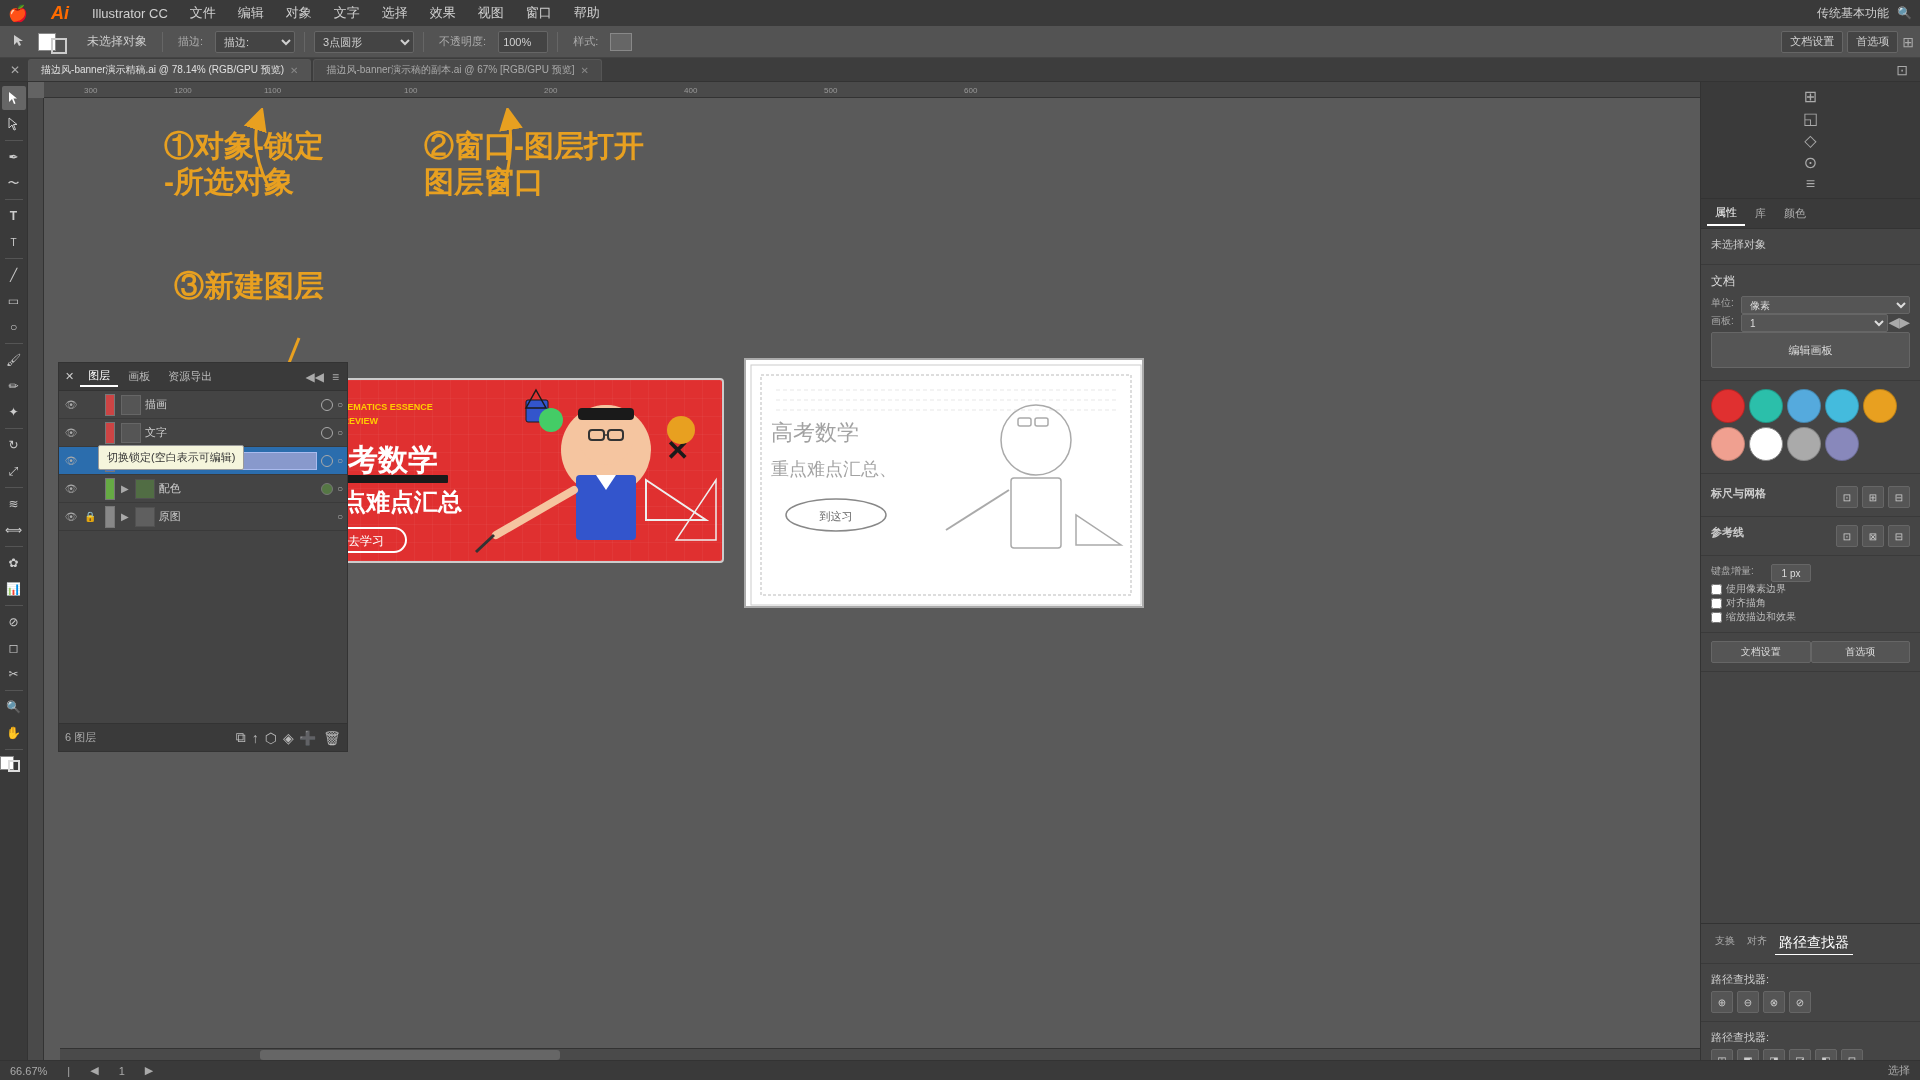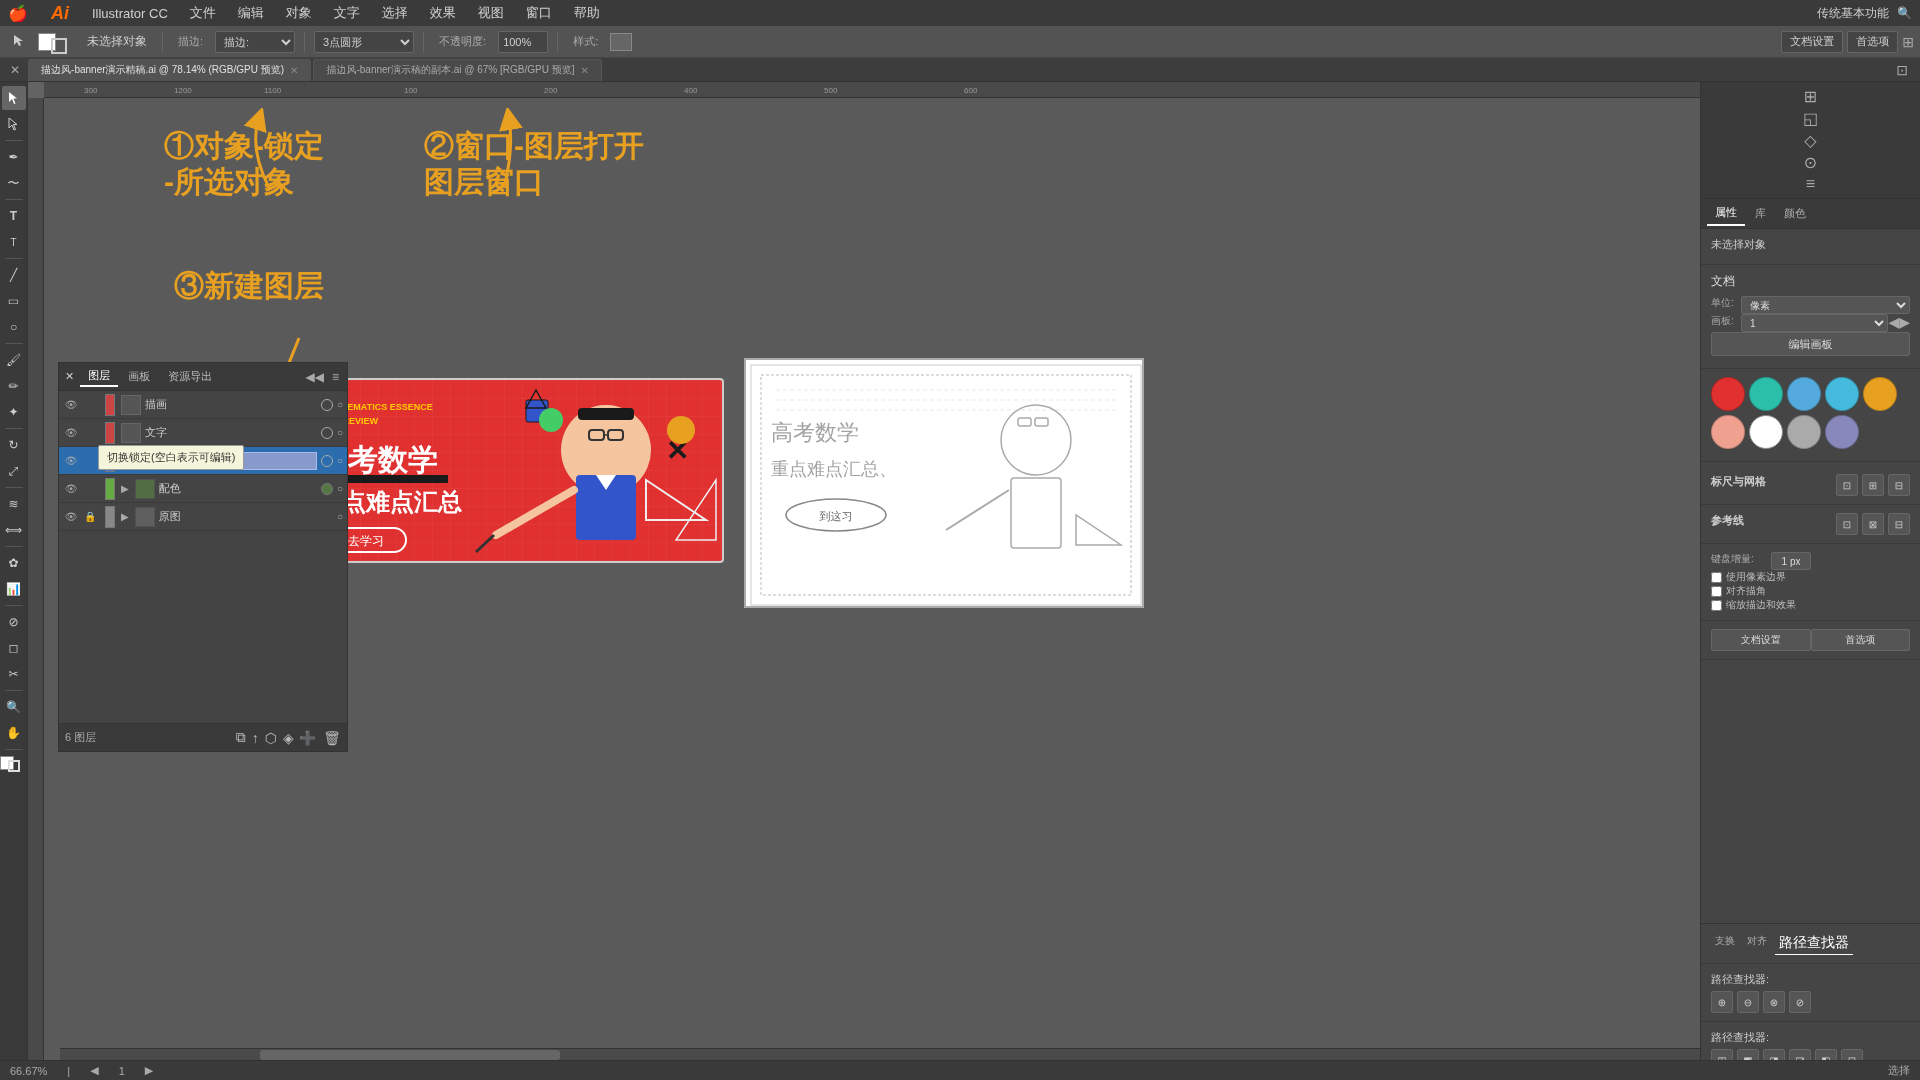--- a/index.html
+++ b/index.html
@@ -175,21 +175,21 @@
     .rp-select {
       flex: 1; background: #555; border: 1px solid #666; color: #ddd;
       font-size: 10px; height: 18px; padding: 0 4px; border-radius: 2px;
     }
     .rp-number {
       width: 40px; background: #555; border: 1px solid #666; color: #ddd;
       font-size: 10px; height: 18px; padding: 0 4px; border-radius: 2px; text-align: center;
     }
     .rp-btn {
       width: 100%; background: #555; border: 1px solid #666; color: #ddd;
-      font-size: 11px; height: 24px; border-radius: 2px; cursor: pointer; margin-bottom: 4px;
+      font-size: 11px; height: 36px; border-radius: 2px; cursor: pointer; margin-bottom: 4px;
     }
     .color-swatches { display: flex; flex-wrap: wrap; gap: 4px; padding: 8px 10px; }
     .color-swatch { width: 34px; height: 34px; border-radius: 50%; cursor: pointer; border: 1px solid rgba(0,0,0,0.2); }
 
     
     .icon-row { display: flex; align-items: center; gap: 4px; }
     .icon-btn {
       width: 22px; height: 22px; background: #555; border: 1px solid #666;
       color: #ccc; font-size: 10px; border-radius: 2px; cursor: pointer;
       display: flex; align-items: center; justify-content: center;

